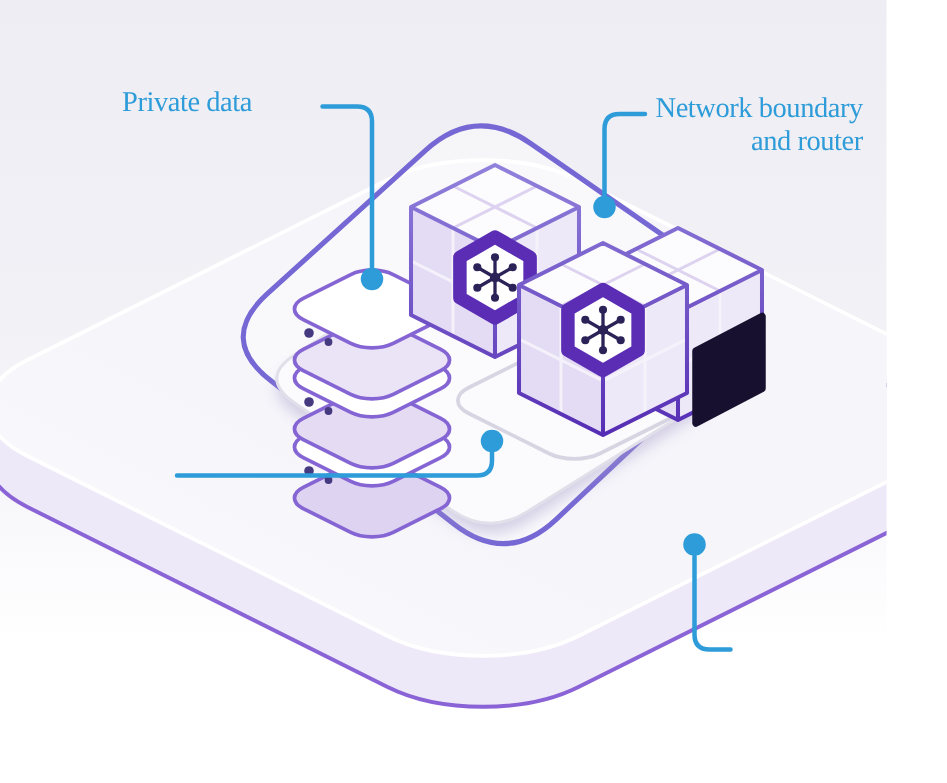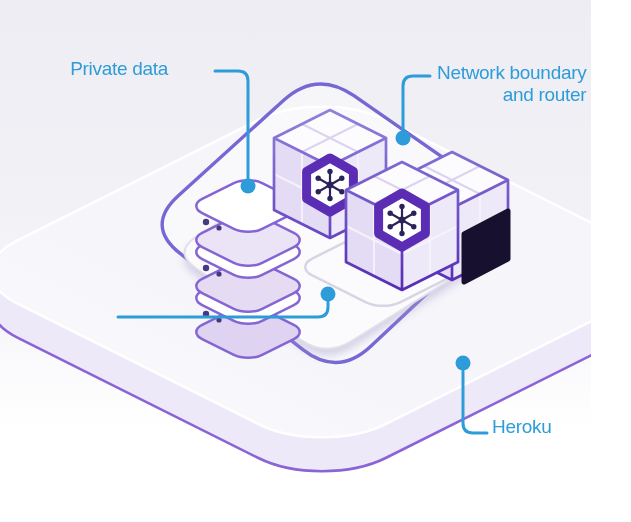--- a/index.html
+++ b/index.html
@@ -1,21 +1,21 @@
 <!DOCTYPE html>
 <html style="--label-text: #2D9CD9; --connector: #2D9CD9; --boundary-stroke: #7668D4; --cube-stroke-dark: #5B2DB5; --badge-ring: #5B2DB5; --badge-glyph: #2B2358; --platform-side: #A78CE0; --platform-outline: #8A63D6; --router-fill: #17112F; --background-top: #EFEEF4; --background-bottom: #FFFFFF;"><head>
 <meta charset="utf-8">
 <style>
   html,body{margin:0;padding:0;background:#ffffff;}
   .stage{
     position:relative;
     width:591px;height:522px;
     overflow:hidden;
     background:linear-gradient(180deg,#eeedf3 0%,#f2f1f6 40%,#f7f6fa 62%,#ffffff 82%);
-    font-family:Liberation Sans, sans-serif;
+    font-family:Liberation Serif, serif;
   }
   .stage svg{position:absolute;left:0;top:0;}
   .diagram-label{
     position:absolute;
     font-size:19px;line-height:22px;letter-spacing:-0.3px;
     color:var(--label-text,#2D9CD9);
     white-space:nowrap;
   }
   .diagram-label.align-right{text-align:right;}
   .diagram-label span{display:block;}
@@ -199,16 +199,15 @@
   <span>Private data</span>
 </div>
 
 <div class="diagram-label" style="left:437px;top:62px;text-align:right;">
   <span>Network boundary</span>
   <span>and router</span>
 </div>
 
 
 <div class="diagram-label" style="left:492px;top:416px;">
-  <span>Heroku</span>
 </div>
 
 </div>
 
 </body></html>

